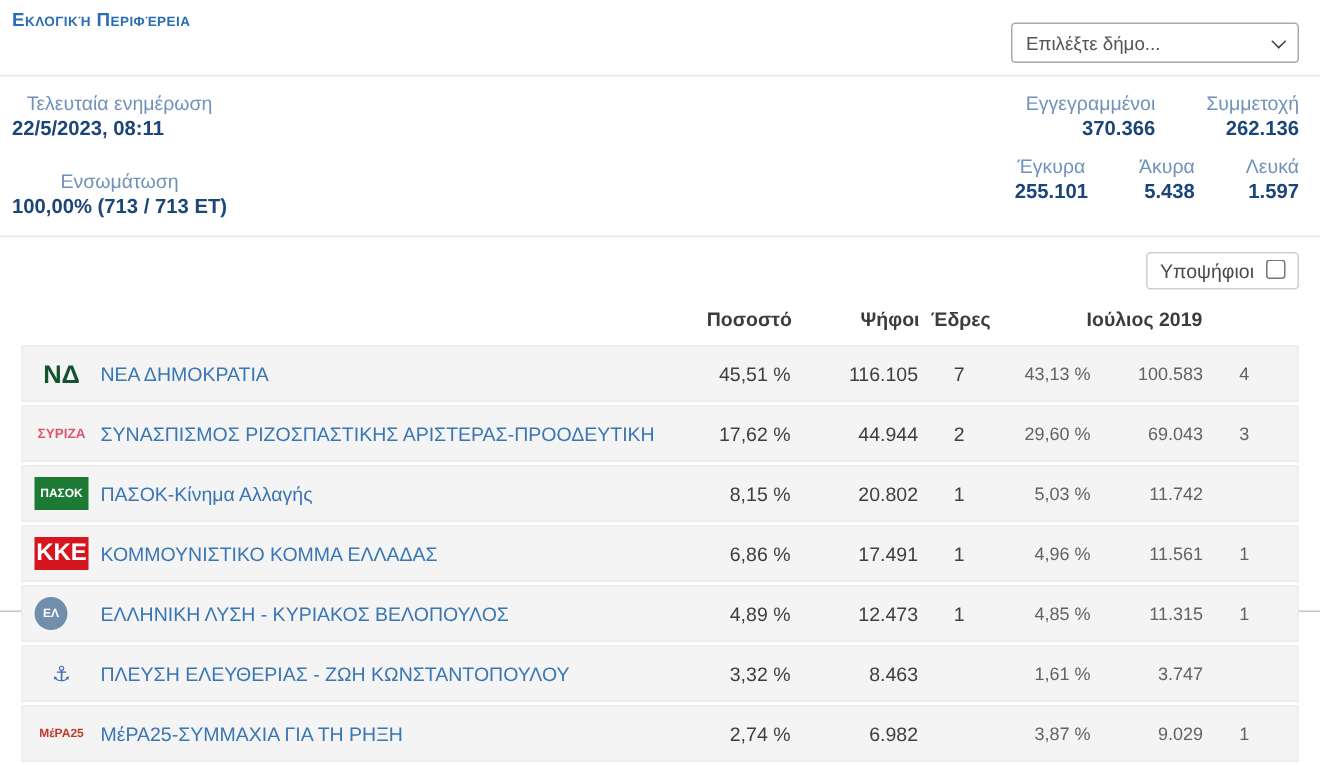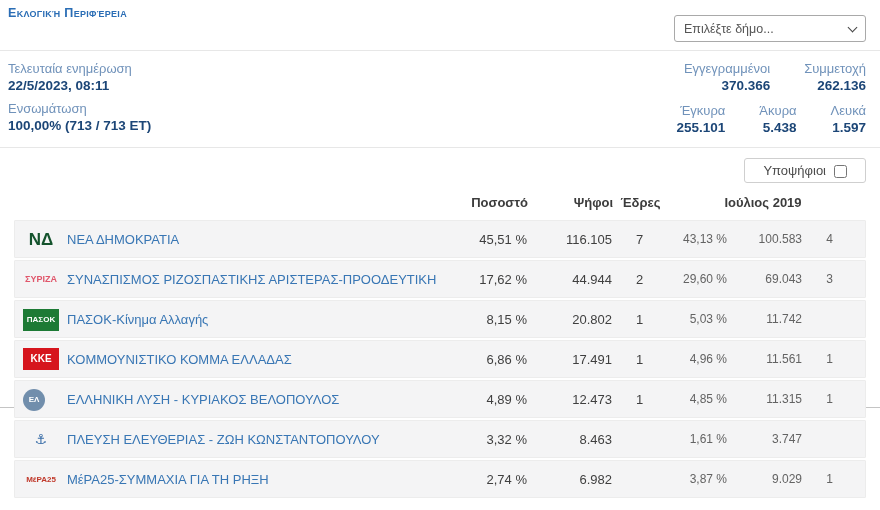--- a/index.html
+++ b/index.html
@@ -37,34 +37,34 @@
     border-right: 1.6px solid #444; border-bottom: 1.6px solid #444;
     transform: rotate(45deg);
   }
 
   
   .stats-band {
     display: flex; justify-content: space-between;
     padding: 10px 14px 12px 8px;
     border-bottom: 1px solid #e7e7e7;
   }
-  .stat-label { color: #7092ba; font-size: 13px; }
+  .stat-label { color: #7092ba; font-size: 13px; text-align: center; }
   .stat-value { color: #1c4677; font-size: 13.5px; font-weight: bold; margin-top: 2px; }
-  .stats-left .stat-item + .stat-item { margin-top: 8px; }
+  .stats-left .stat-item + .stat-item { margin-top: 20px; }
   .stats-right { text-align: right; font-size: 13px; }
   .stats-right .stat-row { display: flex; justify-content: flex-end; gap: 34px; }
   .stats-right .stat-row + .stat-row { margin-top: 10px; }
   .stats-right .stat-item { text-align: right; }
 
   
   .toolbar { display: flex; justify-content: flex-end; padding: 10px 14px 6px; }
   .candidates-toggle {
-    display: inline-flex; align-items: flex-end; gap: 8px;
+    display: inline-flex; align-items: flex-start; gap: 8px;
     border: 1px solid #cfcfcf; border-radius: 3px; background: #fff;
-    padding: 4px 18px; font-size: 13px; color: #4a4a4a; cursor: pointer;
+    padding: 4px 8px; font-size: 13px; color: #4a4a4a; cursor: pointer;
   }
   .candidates-toggle input { width: 13px; height: 13px; accent-color: #2a6db5; }
 
   
   .results { padding: 4px 14px 0; }
   .grid-row {
     display: grid;
     grid-template-columns: 52px 1fr 90px 85px 55px 60px 75px 55px;
     align-items: center;
     padding-right: 8px;
@@ -186,21 +186,21 @@
     <div class="party-name">ΠΑΣΟΚ-Κίνημα Αλλαγής</div>
     <div class="val col-right">8,15 %</div>
     <div class="val col-right">20.802</div>
     <div class="val col-center">1</div>
     <div class="val-prev col-right">5,03 %</div>
     <div class="val-prev col-right">11.742</div>
     <div class="val-prev col-center"></div>
   </div>
 
   <div class="grid-row party-row">
-    <div><span class="party-logo" style="color: rgb(255, 255, 255); background: rgb(214, 21, 29); font-size: 10px;">ΚΚΕ</span></div>
+    <div><span class="party-logo" style="color: rgb(255, 255, 255); background: rgb(214, 21, 29); font-size: 16px;">ΚΚΕ</span></div>
     <div class="party-name">ΚΟΜΜΟΥΝΙΣΤΙΚΟ ΚΟΜΜΑ ΕΛΛΑΔΑΣ</div>
     <div class="val col-right">6,86 %</div>
     <div class="val col-right">17.491</div>
     <div class="val col-center">1</div>
     <div class="val-prev col-right">4,96 %</div>
     <div class="val-prev col-right">11.561</div>
     <div class="val-prev col-center">1</div>
   </div>
 
   <div class="grid-row party-row">

